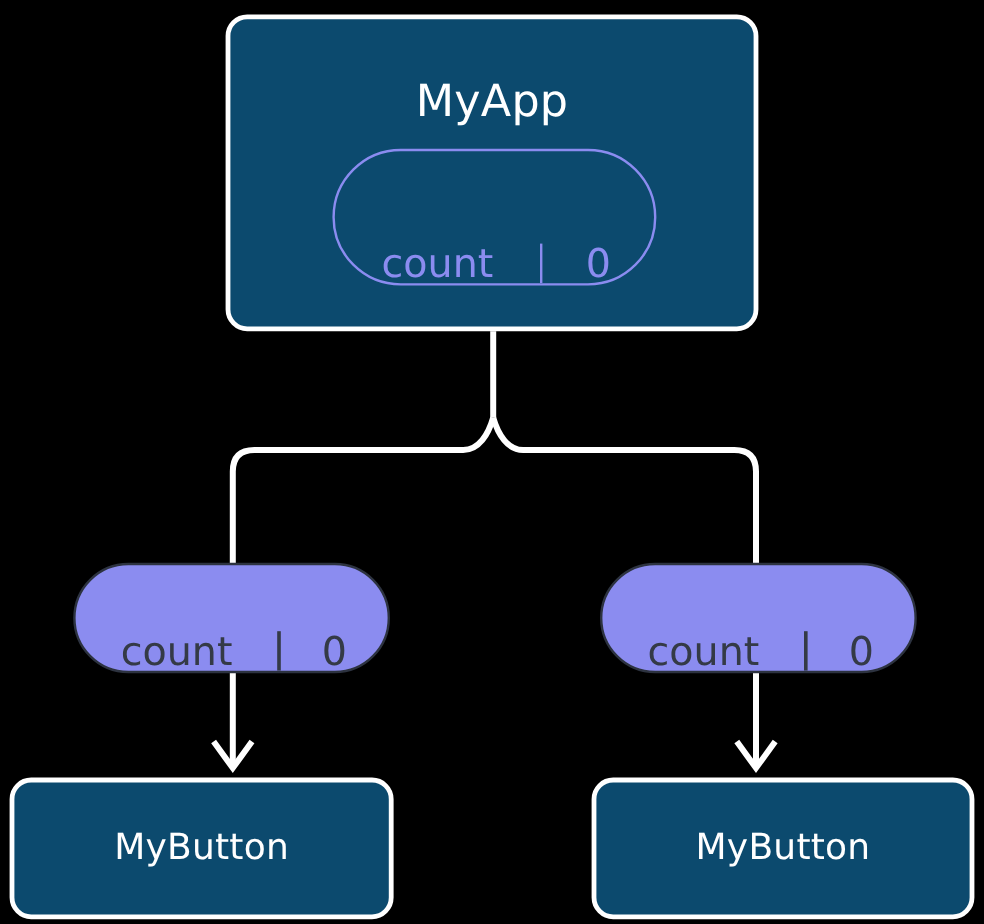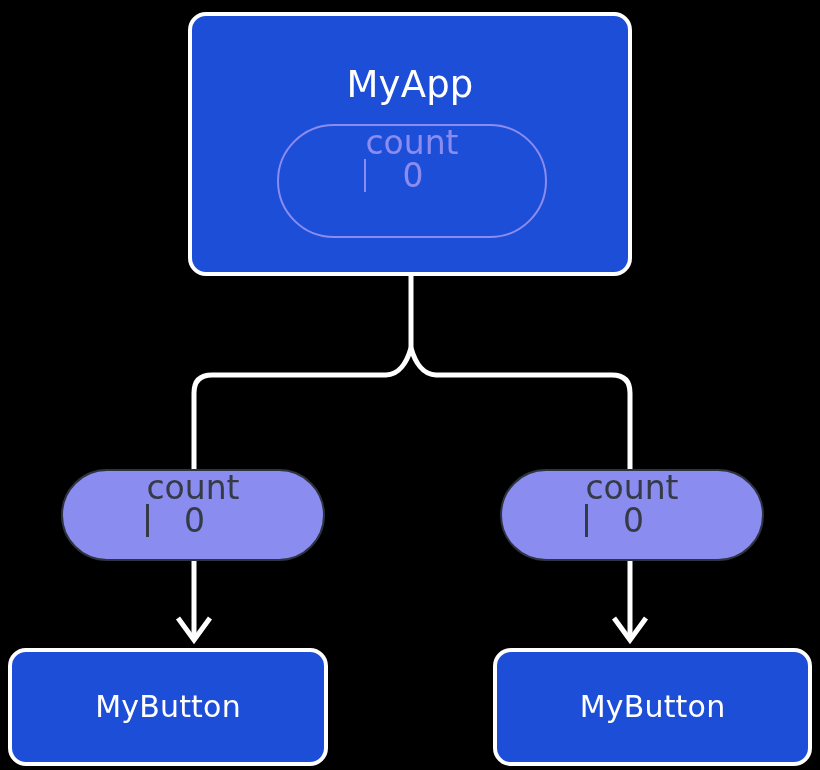--- a/index.html
+++ b/index.html
@@ -36,21 +36,21 @@
     width: 820px;
     height: 770px;
     z-index: 3;
     pointer-events: none;
   }
 
   
   .comp-box {
     position: absolute;
     box-sizing: border-box;
-    background: #1d4ed8;
+    background: #0c4a6e;
     border: 4px solid #ffffff;
     border-radius: 18px;
     z-index: 2;
     display: flex;
     flex-direction: column;
     align-items: center;
   }
   .comp-title {
     color: #ffffff;
     font-size: 37px;
@@ -88,24 +88,23 @@
   }
   .leaf-box .comp-title {
     font-size: 30px;
   }
 
   
   .state-pill {
     position: absolute;
     box-sizing: border-box;
     display: flex;
-    align-items: center;
+    align-items: flex-end;
     border-radius: 999px;
     overflow: hidden;
-    flex-direction: column;
   }
   .state-pill .pill-key,
   .state-pill .pill-val {
     display: flex;
     align-items: center;
     justify-content: center;
     font-size: 33px;
     line-height: 1;
     white-space: nowrap;
   }

